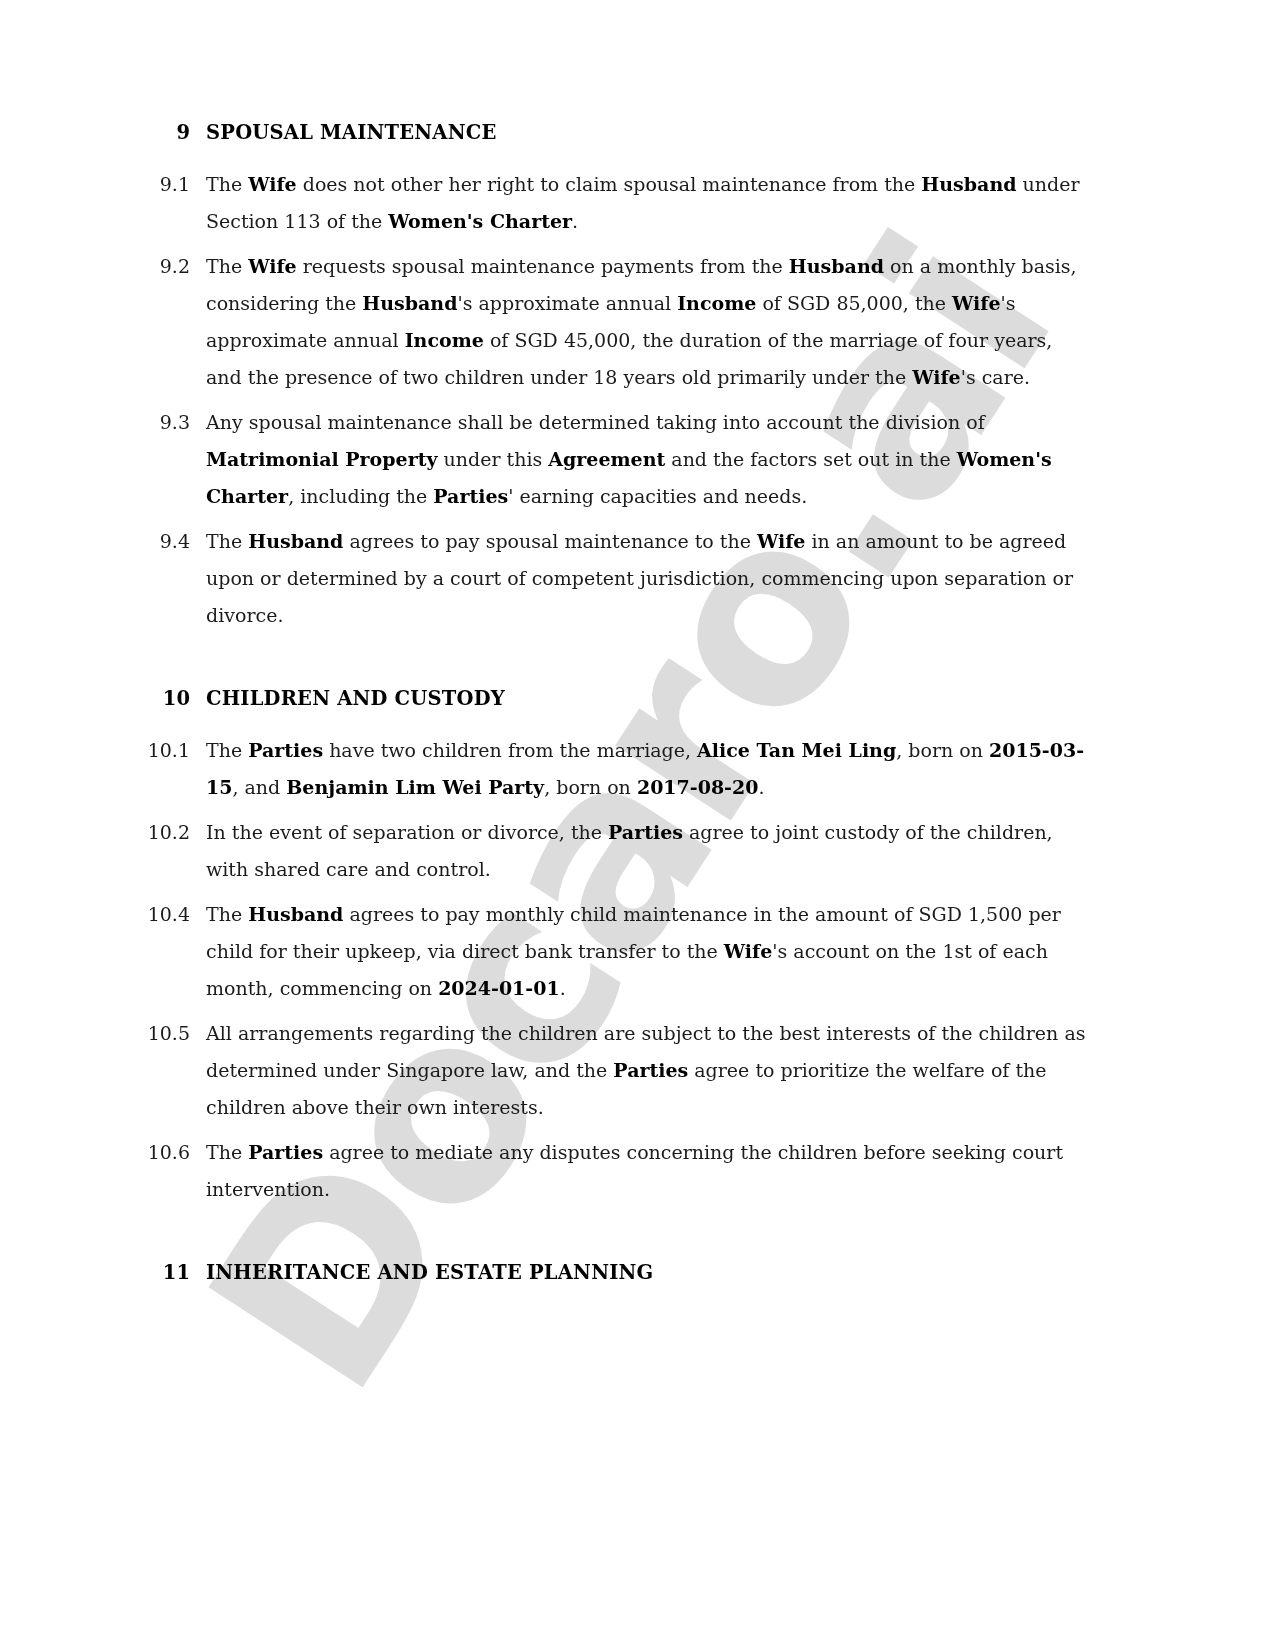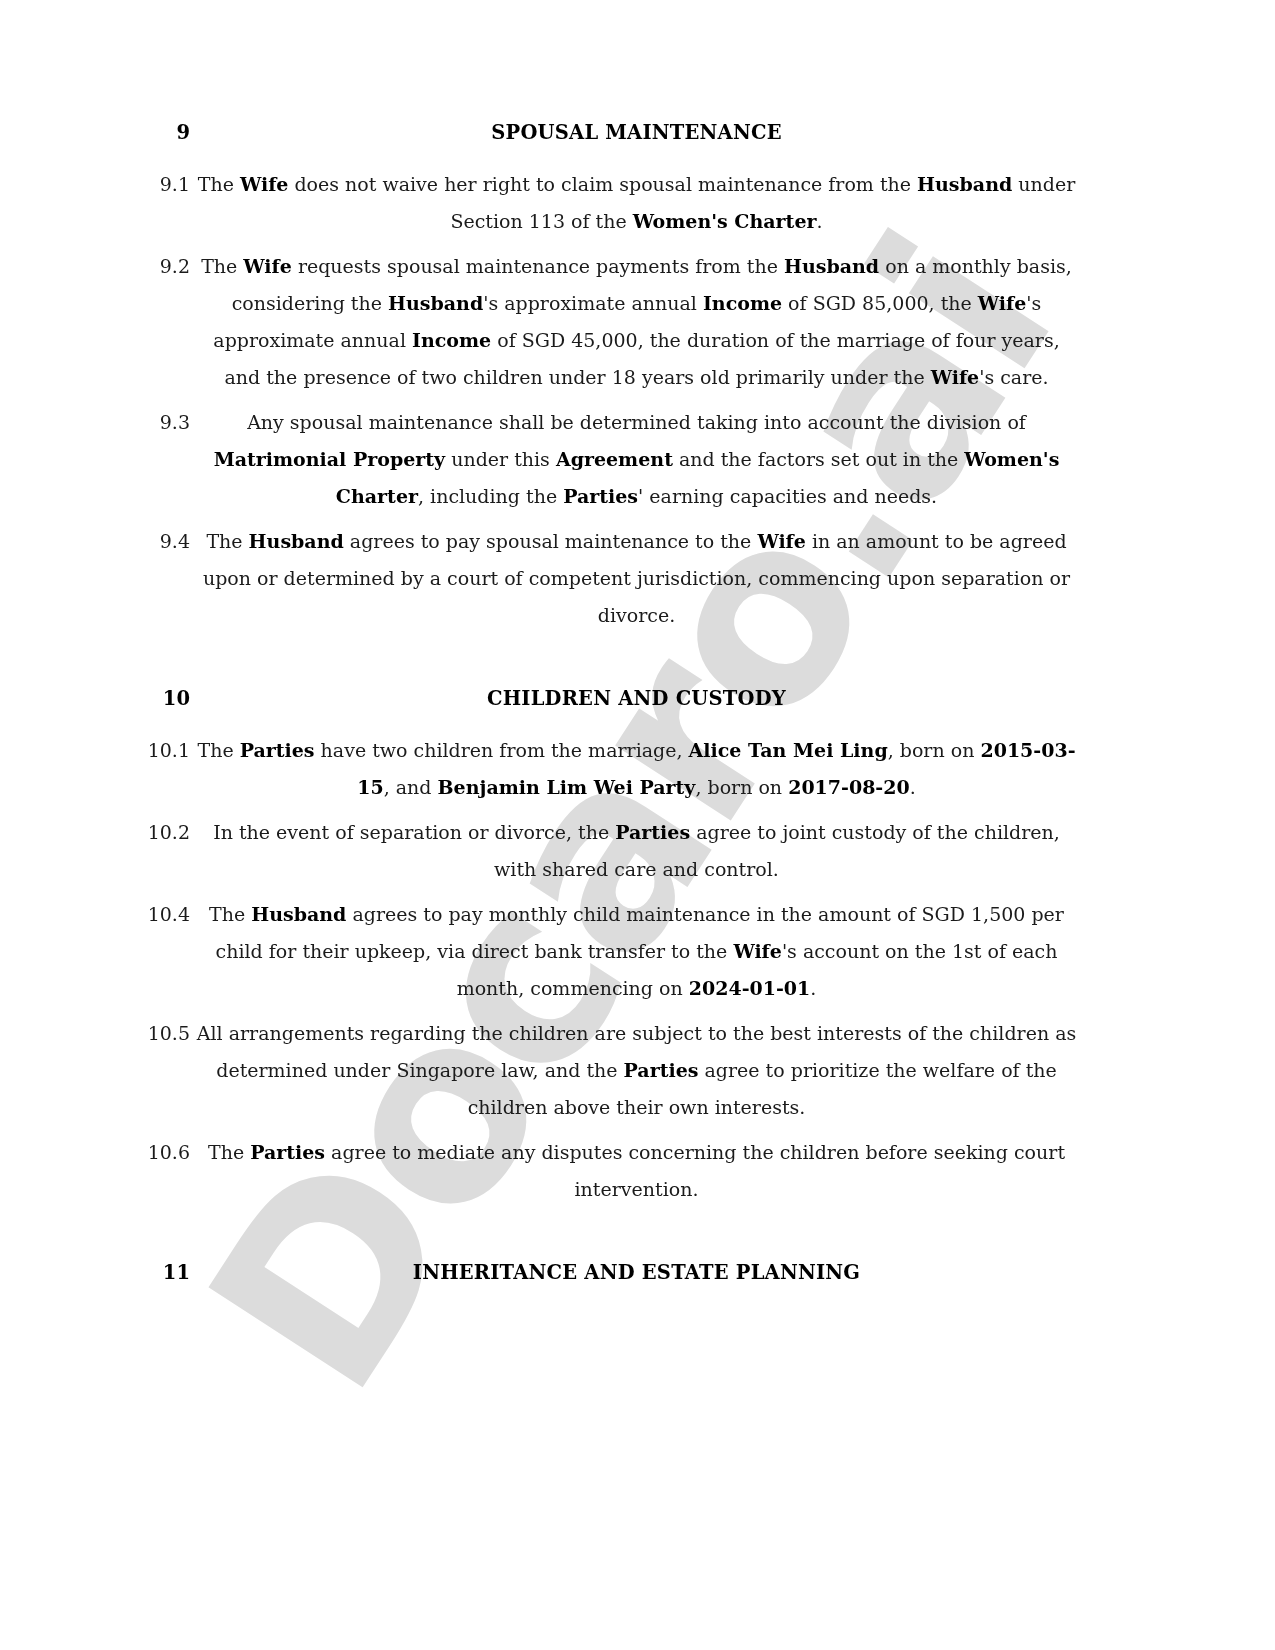--- a/index.html
+++ b/index.html
@@ -27,21 +27,21 @@
   }
   .content {
     position:absolute;
     left:120px; top:114px;
     width:971px;
     z-index:1;
   }
   .section + .section { margin-top:46px; }
   .row { display:flex; align-items:flex-start; }
   .num { width:70px; text-align:right; flex:none; }
-  .txt { margin-left:4px; width:885px;text-align:center; }
+  .txt { margin-left:16px; width:885px; }
   .section-heading {
     font-weight:bold;
     font-size:19.5px;
     line-height:37px;
     color:#000000;
   }
   .section-heading .txt { letter-spacing:0.2px; }
   .clause {
     font-size:19px;
     line-height:37px;
@@ -57,21 +57,21 @@
 <div class="page">
   <div class="watermark">Docaro.ai</div>
   <div class="content">
       <div class="section">
         <div class="row section-heading">
           <div class="num">9</div>
           <div class="txt">SPOUSAL MAINTENANCE</div>
         </div>
         <div class="row clause">
           <div class="num">9.1</div>
-          <div class="txt"><span>The </span><b>Wife</b><span> does not waive her right to claim spousal maintenance from the </span><b>Husband</b><span> under Section 113 of the </span><b>Women's Charter</b><span>.</span></div>
+          <div class="txt"><span>The </span><b>Wife</b><span> does not other her right to claim spousal maintenance from the </span><b>Husband</b><span> under Section 113 of the </span><b>Women's Charter</b><span>.</span></div>
         </div>
         <div class="row clause">
           <div class="num">9.2</div>
           <div class="txt"><span>The </span><b>Wife</b><span> requests spousal maintenance payments from the </span><b>Husband</b><span> on a monthly basis, considering the </span><b>Husband</b><span>'s approximate annual </span><b>Income</b><span> of SGD 85,000, the </span><b>Wife</b><span>'s approximate annual </span><b>Income</b><span> of SGD 45,000, the duration of the marriage of four years, and the presence of two children under 18 years old primarily under the </span><b>Wife</b><span>'s care.</span></div>
         </div>
         <div class="row clause">
           <div class="num">9.3</div>
           <div class="txt"><span>Any spousal maintenance shall be determined taking into account the division of </span><b>Matrimonial Property</b><span> under this </span><b>Agreement</b><span> and the factors set out in the </span><b>Women's Charter</b><span>, including the </span><b>Parties</b><span>' earning capacities and needs.</span></div>
         </div>
         <div class="row clause">

